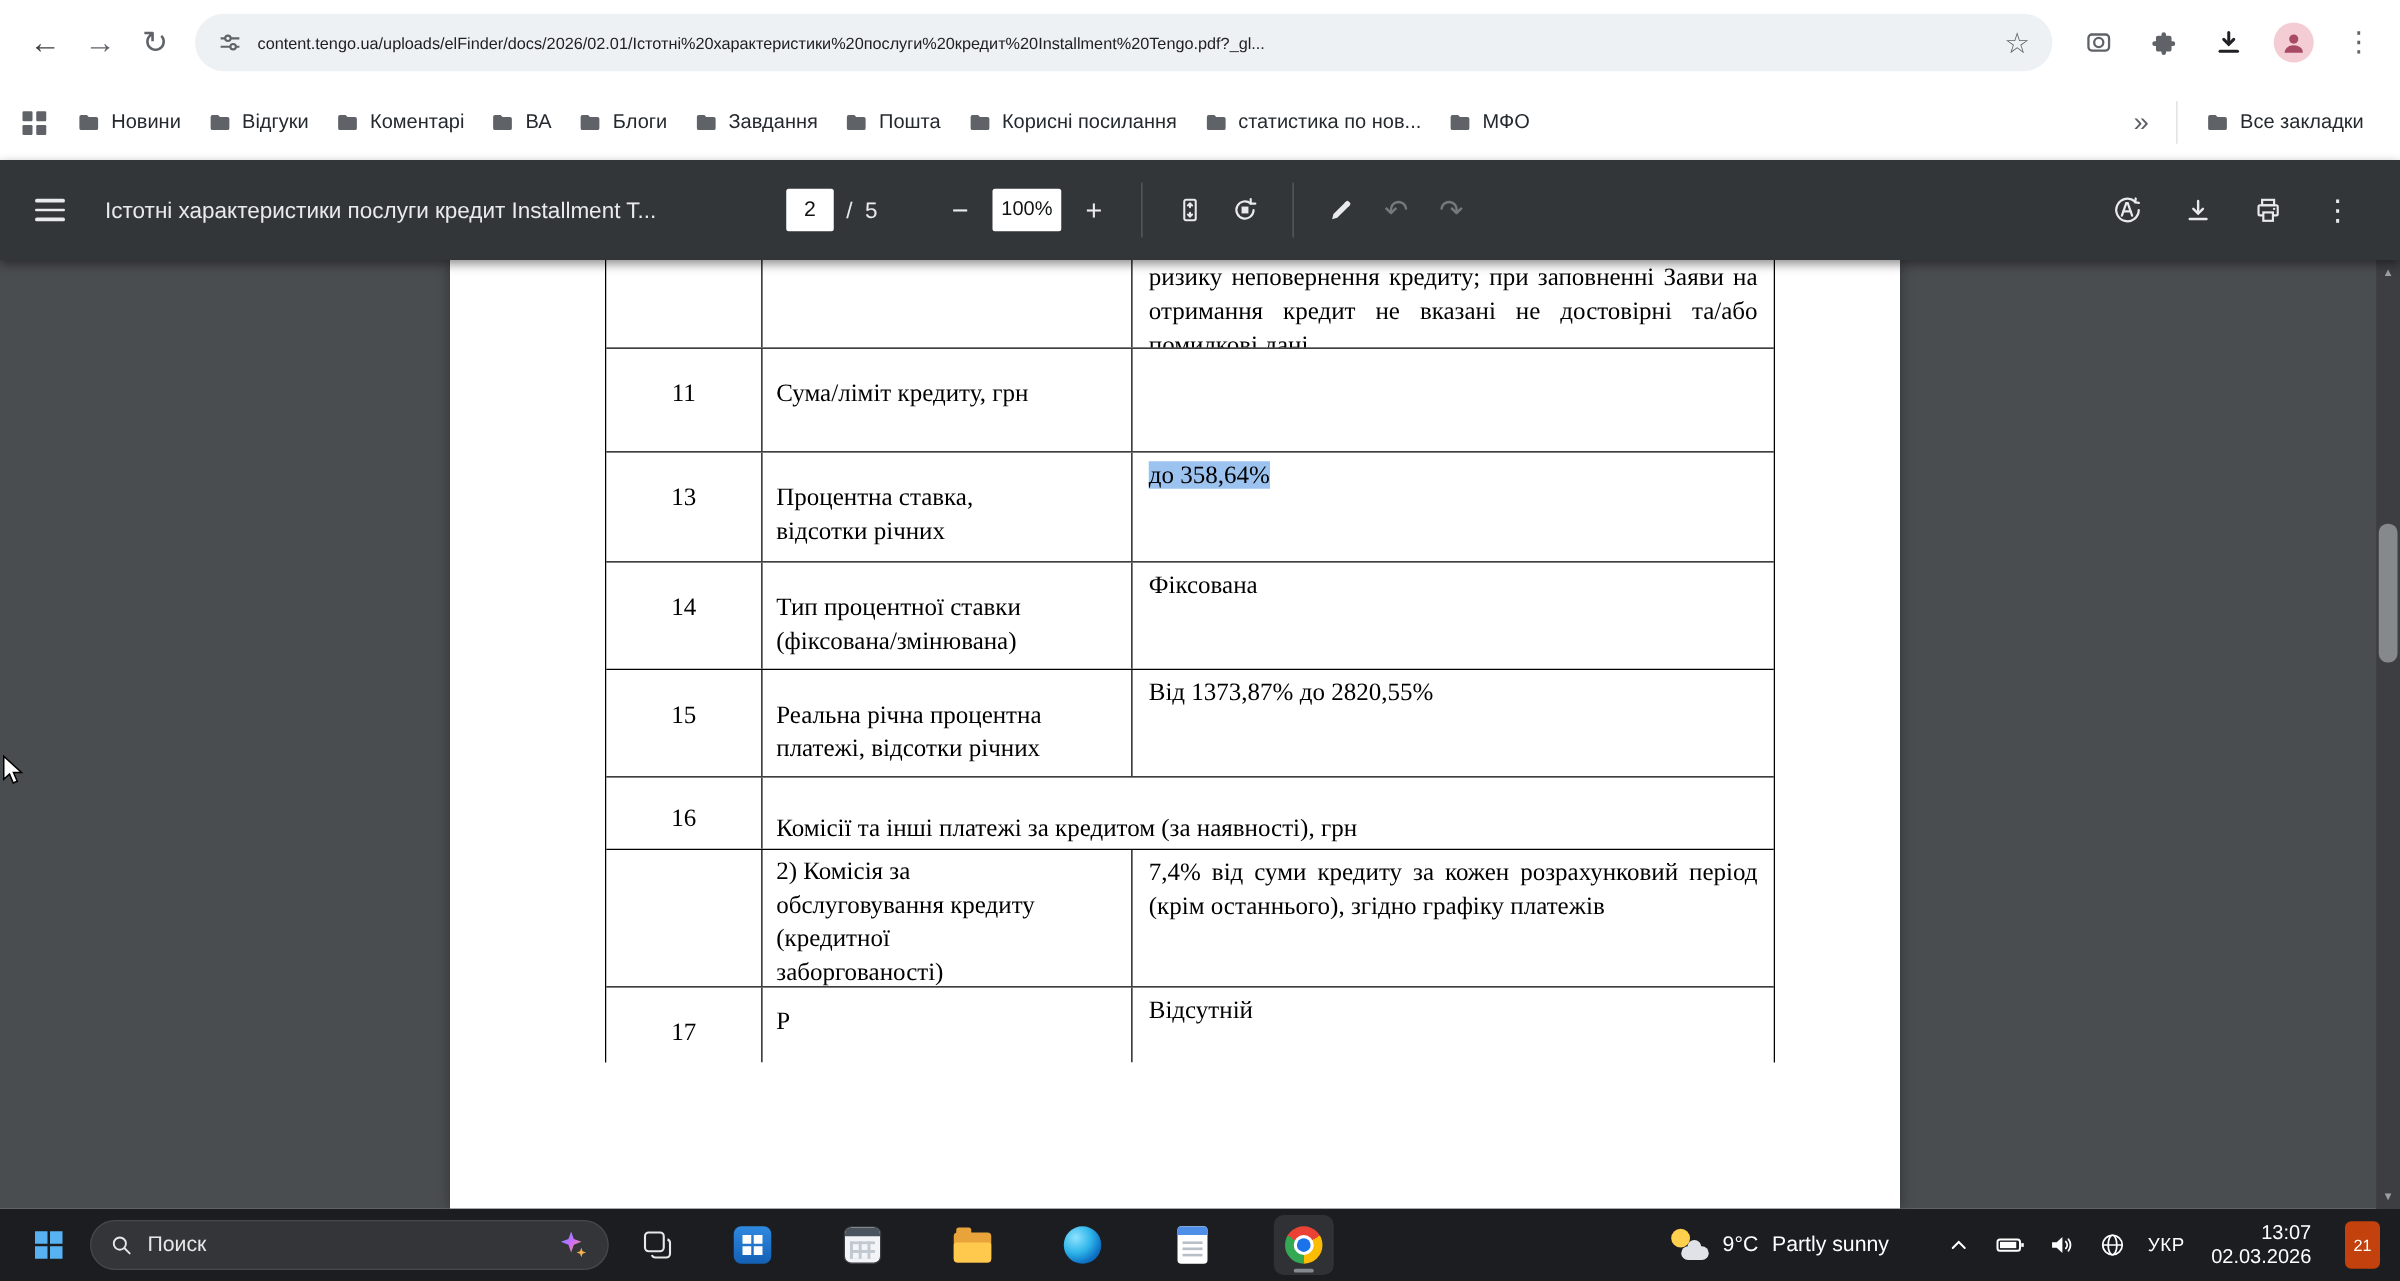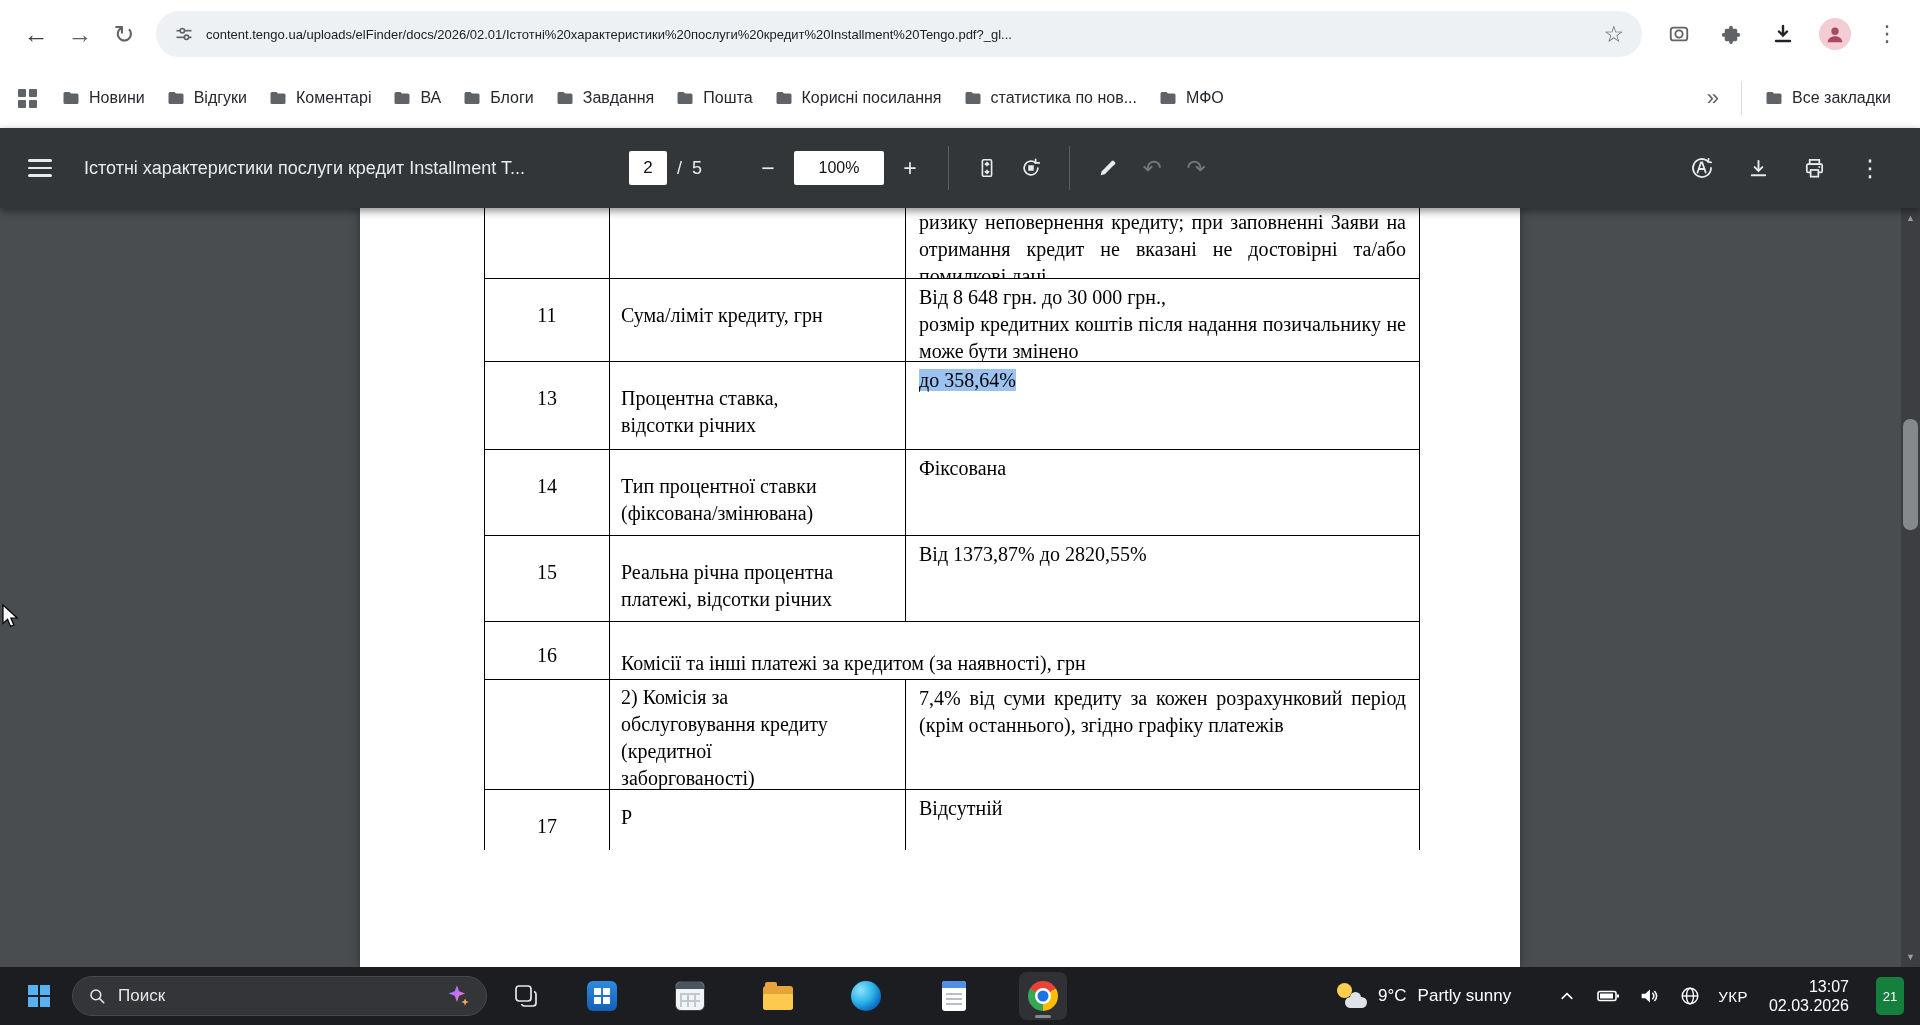--- a/index.html
+++ b/index.html
@@ -39,21 +39,21 @@
   .pdfbar { position: absolute; top: 128px; left: 0; width: 1920px; height: 80px;
     background: #323639; display: flex; align-items: center; padding: 0 28px; color: #e8eaed;
     box-shadow: 0 3px 8px rgba(0,0,0,.45); z-index: 5; }
   .burger { width: 24px; display: flex; flex-direction: column; gap: 5px; }
   .burger i { height: 2.5px; background: #e8eaed; border-radius: 2px; display: block; }
   .pdftitle { margin-left: 32px; width: 545px; font-size: 18px; font-weight: 500;
     white-space: nowrap; overflow: hidden; }
   .pagebox { width: 38px; height: 34px; background: #fff; color: #101214; border-radius: 2px;
     display: flex; align-items: center; justify-content: center; font-size: 17px; flex: none; }
   .slashp, .totalp { font-size: 18px; margin-left: 10px; }
-  .zoombox { width: 90px; height: 34px; background: #fff; color: #101214; border-radius: 2px;
+  .zoombox { width: 55px; height: 34px; background: #fff; color: #101214; border-radius: 2px;
     display: flex; align-items: center; justify-content: center; font-size: 16px; margin: 0 4px; }
   .tbtn { width: 44px; height: 44px; display: flex; align-items: center; justify-content: center;
     font-size: 23px; color: #e8eaed; flex: none; }
   .tbtn.dis { color: #75797d; }
   .vsep { width: 1px; height: 44px; background: #5b5e61; margin: 0 16px; flex: none; }
   .rgroup { margin-left: auto; display: flex; align-items: center; gap: 12px; }
 
   
   .pdfarea { position: absolute; top: 208px; left: 0; width: 1920px; height: 759px;
     background: #4a4d50; }
@@ -142,21 +142,21 @@
   .wicon { position: relative; width: 32px; height: 26px; }
   .wicon .sun { position: absolute; left: 2px; top: 0; width: 15px; height: 15px; border-radius: 50%;
     background: #ffcf4d; }
   .wicon .cloud { position: absolute; right: 0; bottom: 1px; width: 22px; height: 11px;
     border-radius: 8px; background: #dfe3e8; }
   .wicon .cloud::before { content: ""; position: absolute; left: 5px; top: -5px; width: 11px; height: 11px;
     border-radius: 50%; background: #dfe3e8; }
   .trayico { width: 26px; height: 26px; display: flex; align-items: center; justify-content: center; }
   .lang { font-size: 15px; letter-spacing: .5px; }
   .clock { text-align: right; font-size: 16px; line-height: 19px; margin-left: 6px; }
-  .badge { margin-left: 12px; min-width: 28px; height: 38px; background: #15803d; border-radius: 5px;
+  .badge { margin-left: 12px; min-width: 28px; height: 38px; background: #c2410c; border-radius: 5px;
     color: #fff; font-size: 13px; display: flex; align-items: center; justify-content: center; padding: 0 5px; }
 </style>
 </head>
 <body>
 
 <div class="topbar">
   <div class="navbtn back">←</div>
   <div class="navbtn">→</div>
   <div class="navbtn">↻</div>
 
@@ -366,25 +366,20 @@
         <div class="cval">
           <span class="dl jl">ризику неповернення кредиту; при заповненні Заяви на</span>
           <span class="dl jl">отримання кредит не вказані не достовірні та/або</span>
           <span class="dl">помилкові дані.</span>
         </div>
       </div>
 
       <div class="trow r11">
         <div class="cnum">11</div>
         <div class="clabel">Сума/ліміт кредиту, грн</div>
-        <div class="cval">
-          <span class="dl">Від 8 648 грн. до 30 000 грн.,</span>
-          <span class="dl jl">розмір кредитних коштів після надання позичальнику не</span>
-          <span class="dl">може бути змінено</span>
-        </div>
       </div>
 
 
       <div class="trow r13">
         <div class="cnum">13</div>
         <div class="clabel">
           <span class="dl">Процентна ставка,</span>
           <span class="dl">відсотки річних</span>
         </div>
         <div class="cval">

